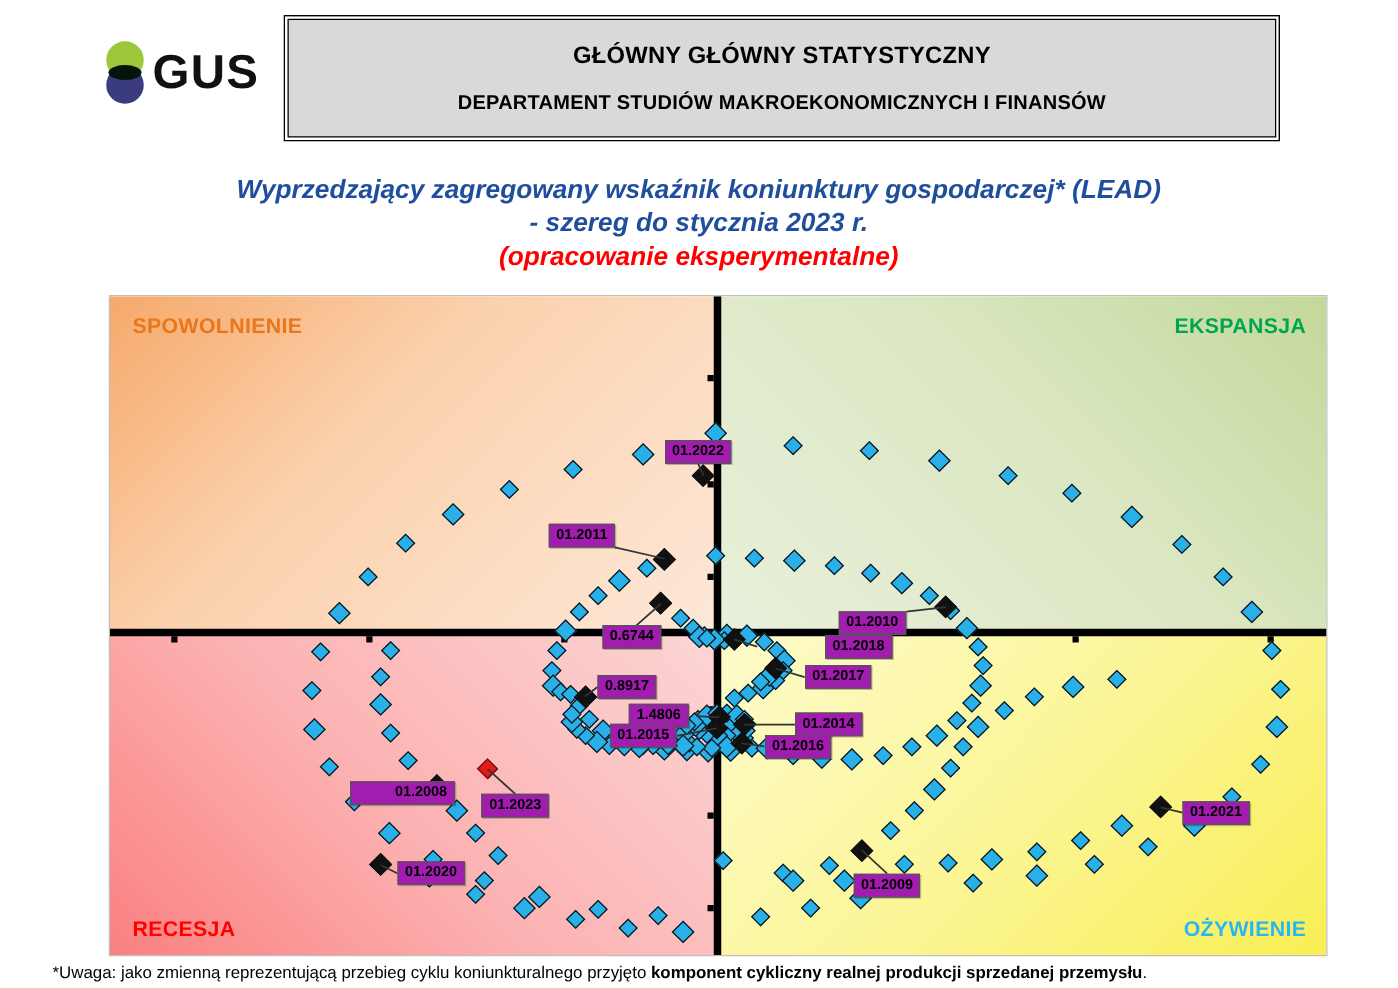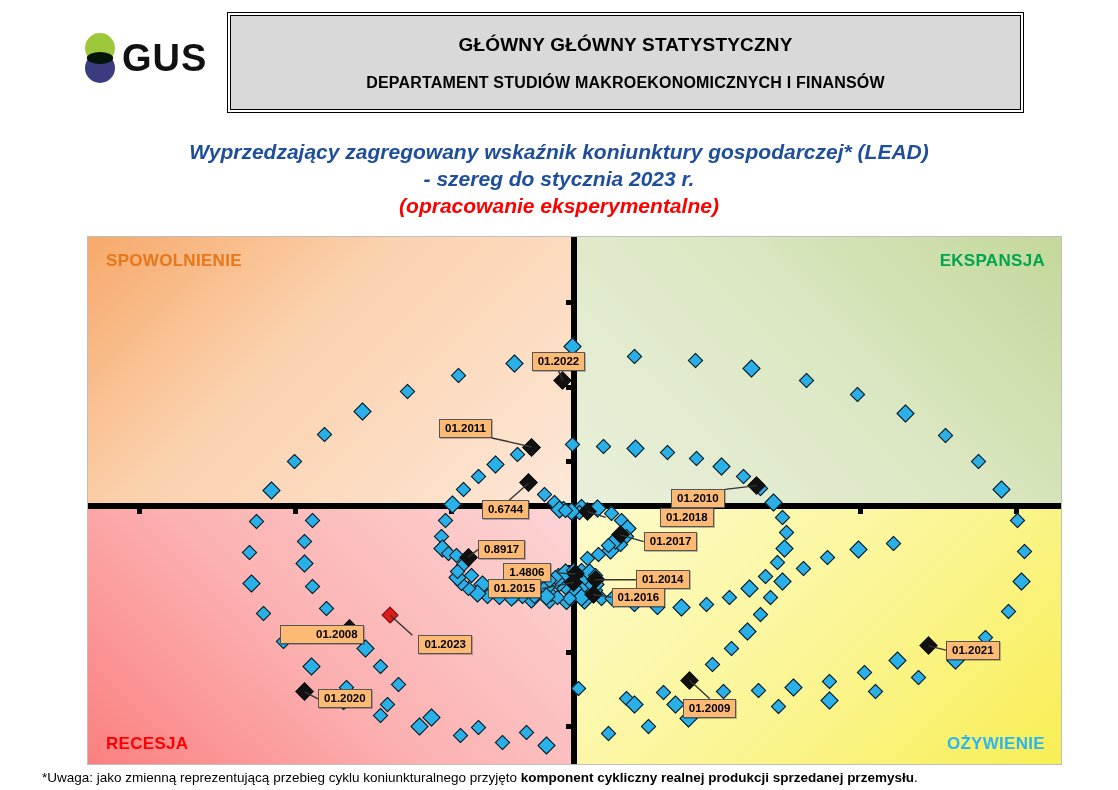--- a/index.html
+++ b/index.html
@@ -68,21 +68,21 @@
       background:#29b0e8;border:1.2px solid #111;
       transform:rotate(45deg);box-sizing:border-box;}
   .pt.big{width:13px;height:13px;margin-left:-6.5px;margin-top:-6.5px;}
   .pt.mark{background:#111;border-color:#111;width:13px;height:13px;
            margin-left:-6.5px;margin-top:-6.5px;}
   .pt.last{background:#e01b1b;border-color:#7a0d0d;width:12px;height:12px;
            margin-left:-6px;margin-top:-6px;}
 
   
   .callout{
-    position:absolute;background:#fdba74;border:1px solid #555;
+    position:absolute;background:#a21caf;border:1px solid #555;
     font-size:11.5px;font-weight:bold;color:#000;
     padding:2px 5px 3px 5px;white-space:nowrap;line-height:12px;
     box-shadow:1px 1px 0 rgba(0,0,0,.25);
   }
   .leader{position:absolute;stroke:#333;stroke-width:1.4;fill:none;}
   #leaders{position:absolute;left:0;top:0;width:975px;height:529px;pointer-events:none;}
 
   
   #footnote{
     position:absolute;left:42px;top:769px;width:1060px;
@@ -379,21 +379,21 @@
       <div class="callout" style="left: 393.9px; top: 263.442px;">0.6744</div>
       <div class="callout" style="left: 583.05px; top: 252.333px;">01.2010</div>
       <div class="callout" style="left: 528px; top: 270.848px; margin-left: 44px;">01.2018</div>
       <div class="callout" style="left: 555.75px; top: 295.182px;">01.2017</div>
       <div class="callout" style="left: 390px; top: 303.117px;">0.8917</div>
       <div class="callout" style="left: 415.35px; top: 326.393px;">1.4806</div>
       <div class="callout" style="left: 399.75px; top: 342.263px;">01.2015</div>
       <div class="callout" style="left: 547.95px; top: 333.27px;">01.2014</div>
       <div class="callout" style="left: 523.575px; top: 350.727px;">01.2016</div>
       <div class="callout" style="left: 192.075px; top: 388.286px; padding-left: 35px;">01.2008</div>
-      <div class="callout" style="left: 297.375px; top: 398.337px; margin-left: 33px;">01.2023</div>
+      <div class="callout" style="left: 297.375px; top: 398.337px;">01.2023</div>
       <div class="callout" style="left: 858px; top: 403.627px;">01.2021</div>
       <div class="callout" style="left: 230.1px; top: 452.295px;">01.2020</div>
       <div class="callout" style="left: 594.75px; top: 461.817px;">01.2009</div>
     </div>
 </div>
 
 <div id="footnote">
   <span>*Uwaga: jako zmienną reprezentującą przebieg cyklu koniunkturalnego przyjęto </span><b>komponent cykliczny realnej produkcji sprzedanej przemysłu</b><span>.</span>
 </div>
 

